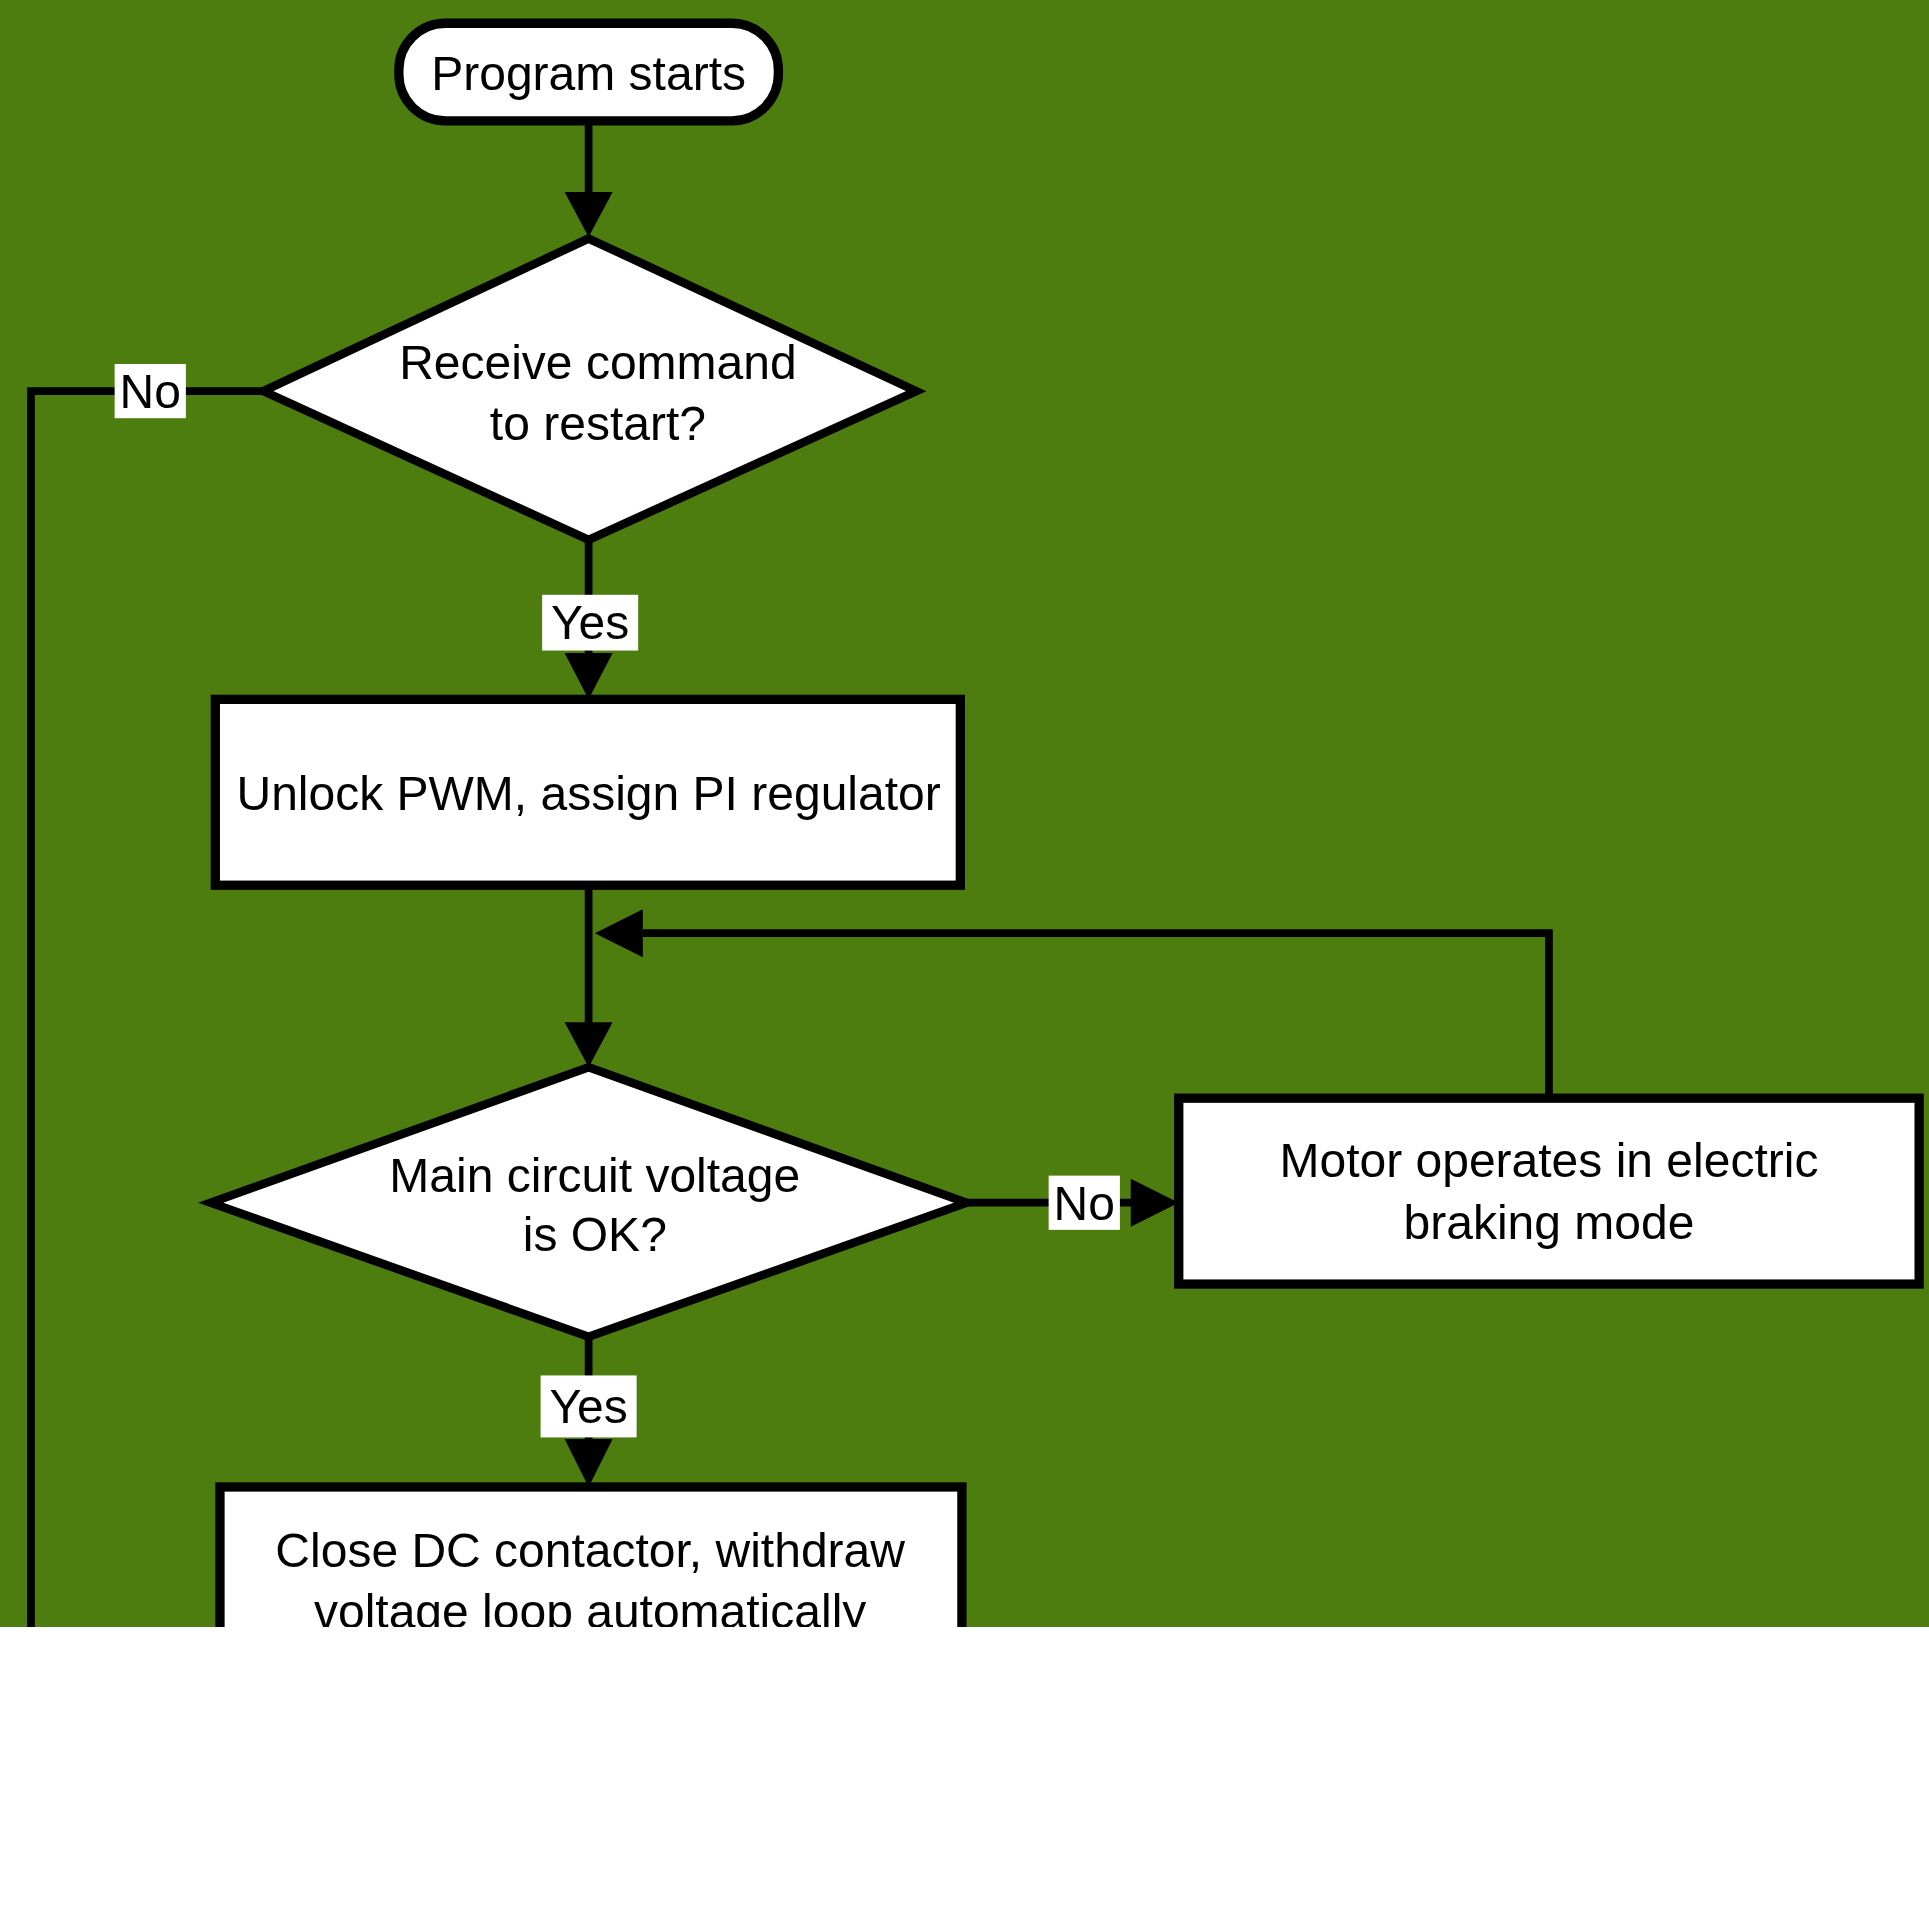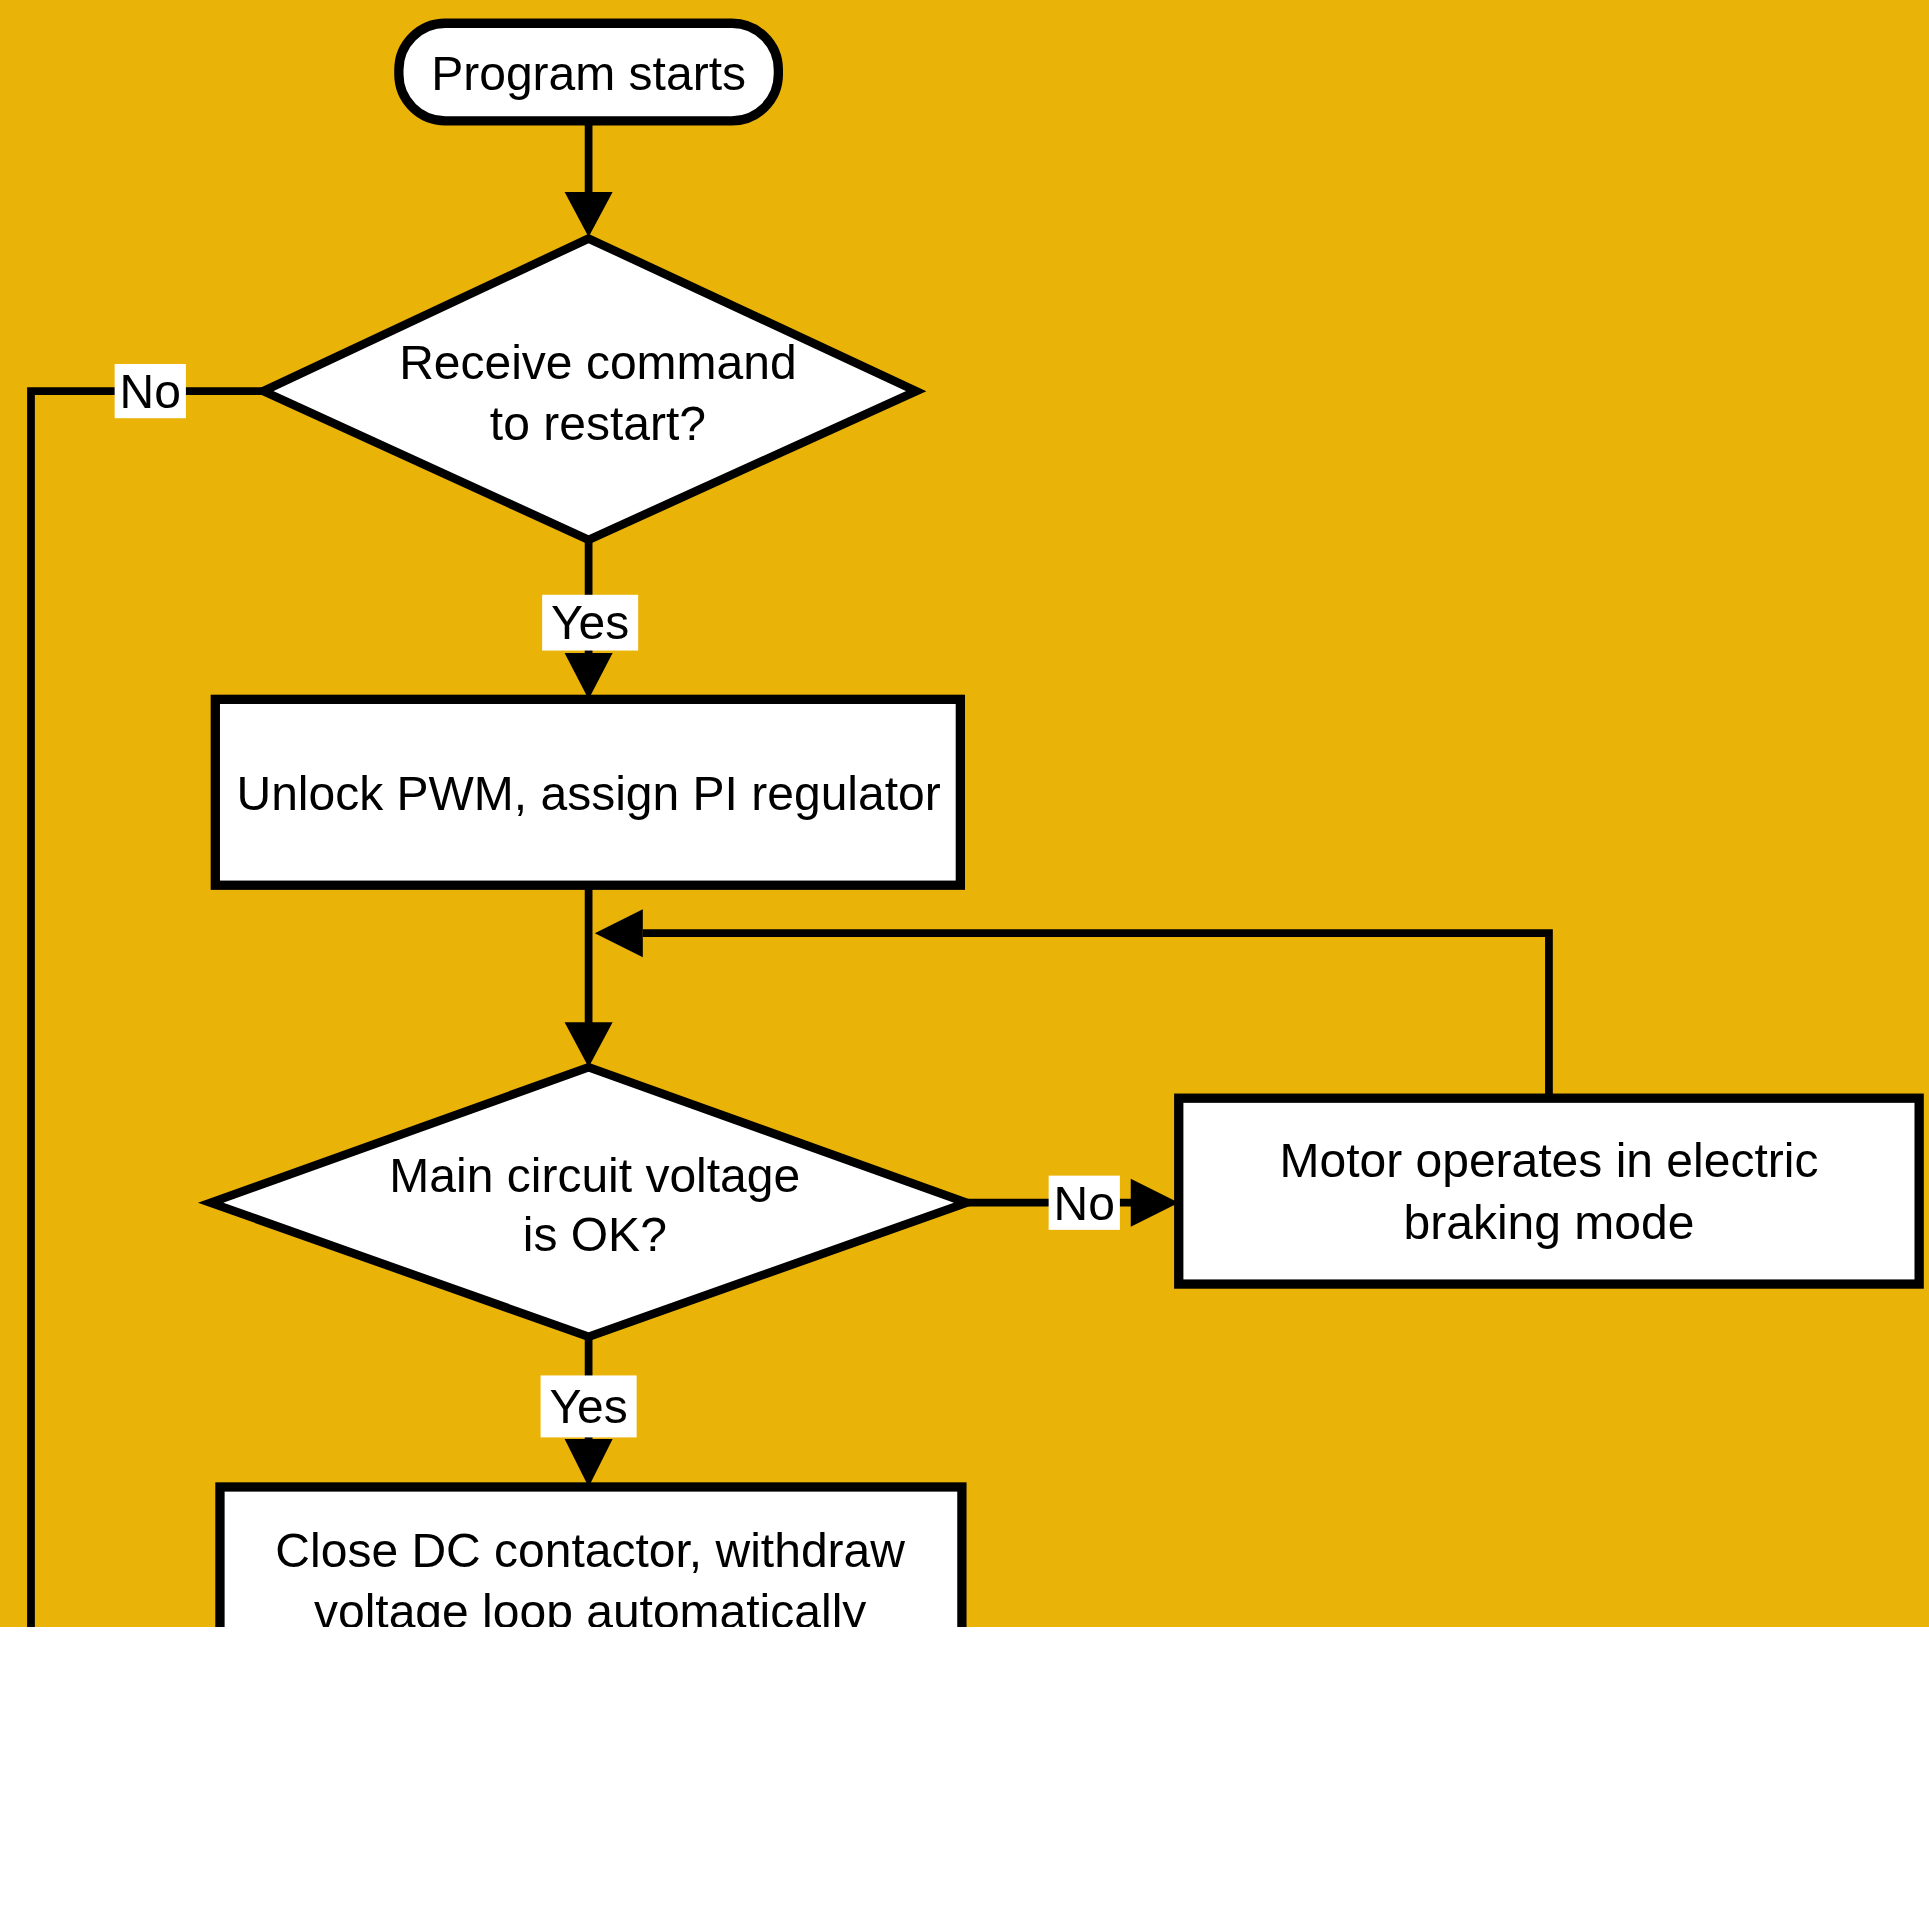--- a/index.html
+++ b/index.html
@@ -3,21 +3,21 @@
 <meta charset="utf-8">
 <style>
   html, body {
     margin: 0;
     padding: 0;
     background: #ffffff;
   }
   .canvas-wrap {
     width: 1930px;
     height: 1627px;
-    background: #eab308;
+    background: #4d7c0f;
   }
   svg text {
     font-family: "Liberation Sans", "DejaVu Sans", sans-serif;
     font-size: 62px;
     fill: #000000;
   }
   .shape {
     fill: #ffffff;
     stroke: #000000;
     stroke-linejoin: miter;

